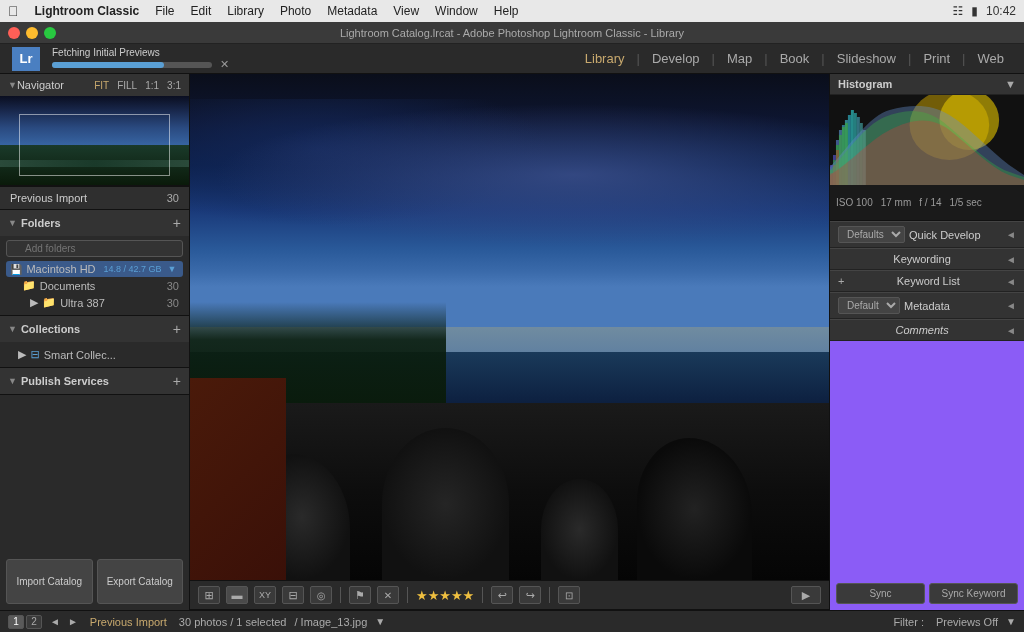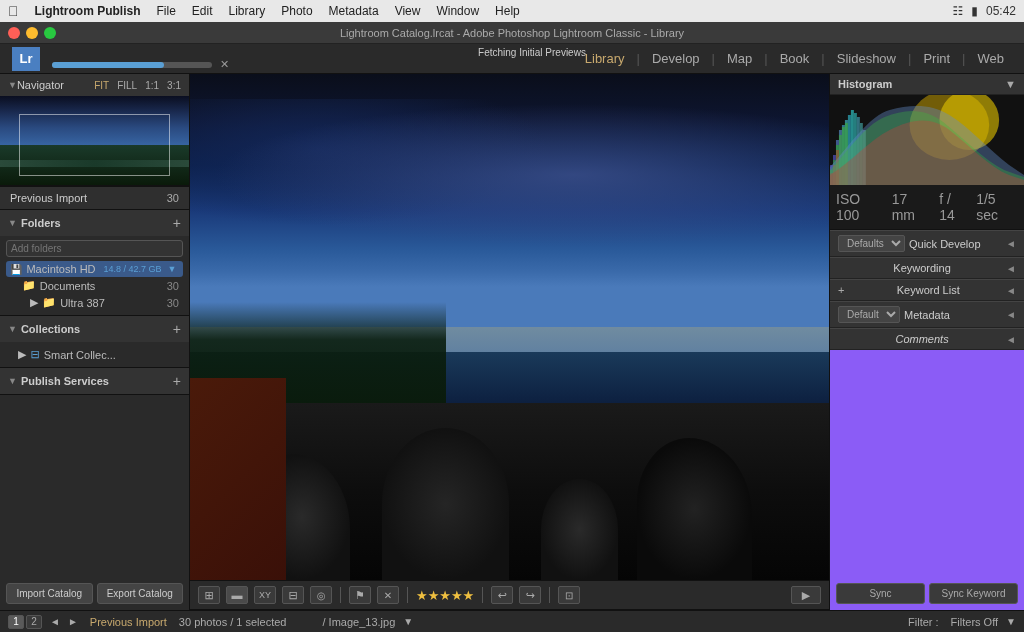--- a/index.html
+++ b/index.html
@@ -47,41 +47,41 @@
     .section-search { width: 100%; background: #222; border: 1px solid #444; color: #ccc; padding: 2px 6px; font-size: 10px; border-radius: 3px; margin-bottom: 4px; }
 
     .folder-item { display: flex; align-items: center; padding: 2px 4px; font-size: 11px; color: #bbb; gap: 4px; }
     .folder-item .count { margin-left: auto; color: #888; }
     .folder-item.selected { background: #3a5a8a; border-radius: 3px; }
 
     .previous-import { display: flex; align-items: center; justify-content: space-between; padding: 5px 10px; background: #2f2f2f; border-bottom: 1px solid #111; }
 
     
     #left-bottom { display: flex; gap: 4px; padding: 6px; margin-top: auto; }
-    #left-bottom button { flex: 1; background: #444; border: 1px solid #555; color: #ccc; font-size: 10px; padding: 4px 2px; border-radius: 3px; cursor: pointer; }
+    #left-bottom button { flex: 1; background: #444; border: 1px solid #555; color: #ccc; font-size: 10px; padding: 16px 2px; border-radius: 3px; cursor: pointer; }
 
     
     #center-panel { flex: 1; background: #1a1a1a; display: flex; flex-direction: column; }
     #main-photo { flex: 1; display: flex; align-items: center; justify-content: center; background: #111; overflow: hidden; }
 
     
     #toolbar { height: 30px; background: #2a2a2a; display: flex; align-items: center; padding: 0 8px; gap: 6px; border-top: 1px solid #111; border-bottom: 1px solid #111; }
     .toolbar-btn { background: #3a3a3a; border: 1px solid #555; color: #aaa; width: 22px; height: 18px; display: flex; align-items: center; justify-content: center; font-size: 11px; border-radius: 2px; cursor: pointer; }
     .toolbar-btn.active { background: #4a4a4a; }
     .toolbar-sep { width: 1px; height: 16px; background: #555; margin: 0 2px; }
     .stars { display: flex; gap: 2px; color: #f0c040; font-size: 13px; margin-left: auto; }
 
     
     #right-panel { width: 195px; background: #8b5cf6; border-left: 1px solid #111; display: flex; flex-direction: column; overflow: hidden; }
 
     
     #histogram-header { display: flex; align-items: center; justify-content: space-between; padding: 4px 8px; background: #333; border-bottom: 1px solid #222; }
     #histogram-area { height: 90px; background: #111; position: relative; overflow: hidden; }
     #hist-canvas { width: 100%; height: 100%; }
-    .hist-info { display: flex; gap: 8px; padding: 6px 6px; background: #1a1a1a; font-size: 14px; color: #999; border-bottom: 1px solid #111; }
+    .hist-info { display: flex; gap: 8px; padding: 12px 6px; background: #1a1a1a; font-size: 10px; color: #999; border-bottom: 1px solid #111; }
     .orig-photo { display: flex; align-items: center; gap: 4px; padding: 3px 6px; background: #1a1a1a; border-bottom: 1px solid #111; font-size: 10px; color: #999; }
 
     
     .rp-section-header { display: flex; align-items: center; justify-content: space-between; padding: 4px 8px; background: #333; border-bottom: 1px solid #222; border-top: 1px solid #444; cursor: pointer; }
     .rp-section-header .arrow { color: #888; font-size: 10px; }
     .rp-section-header .dropdown { background: #444; border: 1px solid #555; color: #aaa; font-size: 10px; padding: 1px 4px; border-radius: 2px; }
 
     
     #filmstrip-bar { height: 22px; background: #2a2a2a; display: flex; align-items: center; padding: 0 8px; gap: 8px; border-top: 1px solid #111; }
     #filmstrip-bar .page-nums { display: flex; gap: 2px; }
@@ -90,48 +90,48 @@
 
     
     .sync-area { display: flex; gap: 4px; padding: 6px; }
     .sync-btn { flex: 1; background: #3a3a3a; border: 1px solid #555; color: #aaa; font-size: 10px; padding: 4px 10px; border-radius: 3px; cursor: pointer; text-align: center; }
   </style>
 </head>
 <body>
 
 <div id="menubar" style="position:relative;">
   <span class="apple-icon"></span>
-  <span class="app-name">Lightroom Publish</span>
+  <span class="app-name">Lightroom Classic</span>
   <span class="menu-item">File</span>
   <span class="menu-item">Edit</span>
   <span class="menu-item">Library</span>
   <span class="menu-item">Photo</span>
   <span class="menu-item">Metadata</span>
   <span class="menu-item">View</span>
   <span class="menu-item">Window</span>
   <span class="menu-item">Help</span>
   <div class="right-icons">
     <span>☷</span>
     <span>▮</span>
-    <span>05:42</span>
+    <span>10:42</span>
   </div>
 </div>
 
 <div id="titlebar" style="position:relative;text-align:right;">
   <div class="window-controls">
     <div class="dot dot-red"></div>
     <div class="dot dot-yellow"></div>
     <div class="dot dot-green"></div>
   </div>
   <span>Lightroom Catalog.lrcat - Adobe Photoshop Lightroom Classic - Library</span>
 </div>
 
 <div id="navbar">
   <div class="lr-logo">Lr</div>
-  <div style="flex:1;text-align:center;">
+  <div style="flex:1;">
     <div class="" style="font-size:10px; color:#ccc;">Fetching Initial Previews</div>
     <div style="display:flex; align-items:center; gap:4px;">
       <div class="fetch-bar-container">
         <div class="fetch-bar"></div>
       </div>
       <span class="fetch-x">✕</span>
     </div>
   </div>
   <div class="module-tabs">
     <span class="module-tab active">Library</span>
@@ -182,21 +182,21 @@
       <span style="color:#aaa;">30</span>
     </div>
 
     <div class="panel-section">
       <div class="panel-section-header">
         <span style="color:#888; font-size:9px;">▼</span>
         <span style="font-size:11px; font-weight:bold; color:#ccc; margin-left:4px;">Folders</span>
         <span class="add-btn" style="margin-left:auto;">+</span>
       </div>
       <div class="panel-section-body">
-        <input class="section-search" placeholder="Add folders" style="background: rgb(51, 51, 51); border: 1px solid rgb(85, 85, 85); color: rgb(119, 119, 119); font-size: 10px; padding: 2px 4px; width: 100%; border-radius: 3px;">
+        <input class="section-search" placeholder="Add folders" style="background: rgb(51, 51, 51); border: 1px solid rgb(85, 85, 85); color: rgb(119, 119, 119); font-size: 10px; padding: 2px 18px; width: 100%; border-radius: 3px;">
         <div class="folder-item selected">
           <span style="font-size:10px;">💾</span>
           <span>Macintosh HD</span>
           <span style="font-size:9px; color:#5a9fd4; margin-left:4px;">14.8 / 42.7 GB</span>
           <span style="font-size:9px; color:#5a9fd4; margin-left:2px;">▼</span>
         </div>
         <div class="folder-item" style="padding-left:16px;">
           <span>📁</span>
           <span>Documents</span>
           <span class="count">30</span>
@@ -382,19 +382,19 @@
 
 <div id="filmstrip-bar">
   <div class="page-nums">
     <div class="page-num active">1</div>
     <div class="page-num">2</div>
   </div>
   <span style="cursor:pointer; color:#aaa; font-size:10px;">◄</span>
   <span style="cursor:pointer; color:#aaa; font-size:10px;">►</span>
   <span style="font-size:11px; color:#c8a96e; margin-left:4px;">Previous Import</span>
   <span style="font-size:11px; color:#aaa; margin-left:4px;">30 photos / 1 selected</span>
-  <span style="font-size:11px; color:#aaa;margin-left:28px;">/ <span>Image_13.jpg</span></span>
+  <span style="font-size:11px; color:#aaa;">/ <span>Image_13.jpg</span></span>
   <span style="color:#aaa; font-size:10px;">▼</span>
   <div style="flex:1;"></div>
   <span style="font-size:11px; color:#aaa;">Filter :</span>
-  <span style="font-size:11px; color:#aaa; margin-left:4px;">Filters Off</span>
+  <span style="font-size:11px; color:#aaa; margin-left:4px;">Previews Off</span>
   <span style="color:#aaa; font-size:10px;">▼</span>
 </div>
 
 </body></html>

